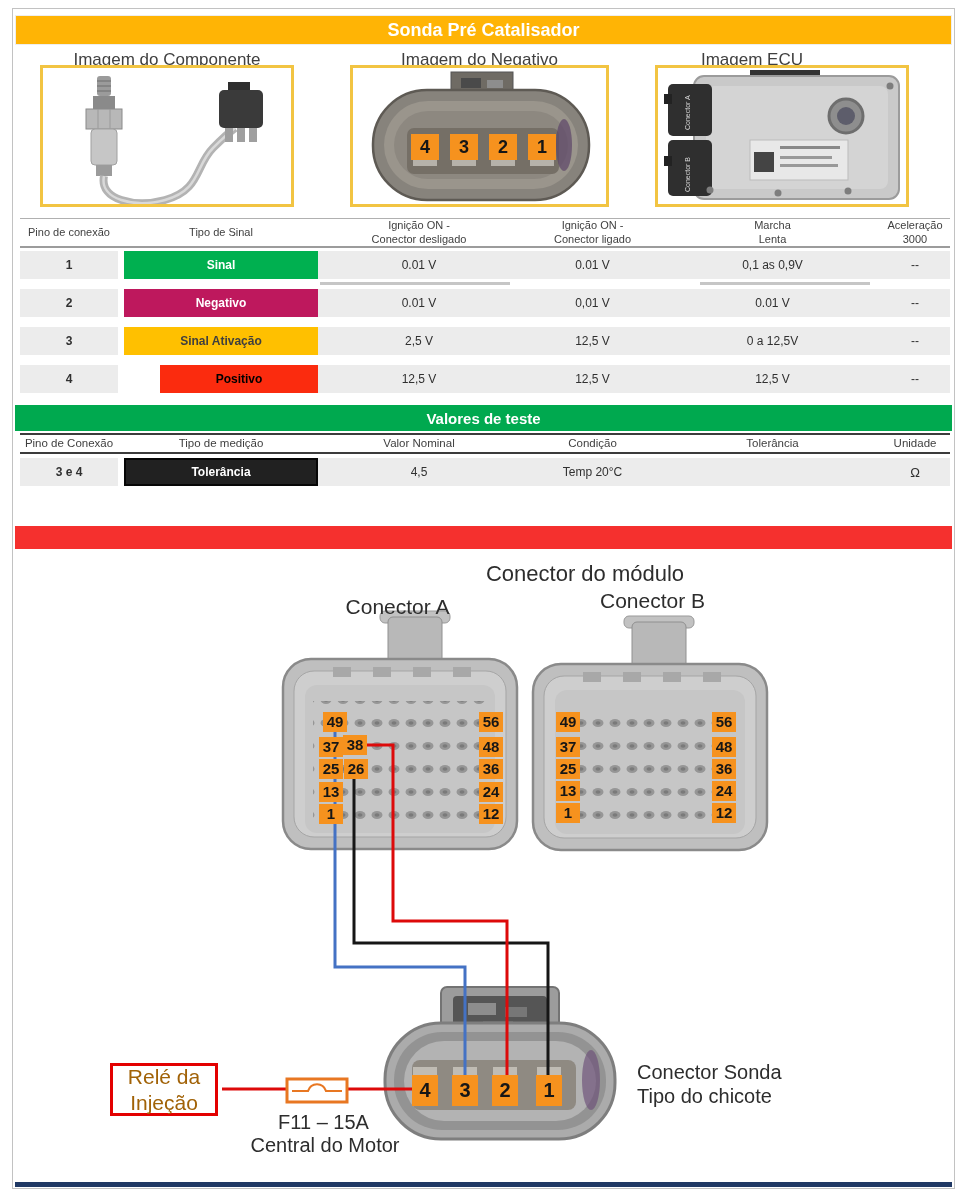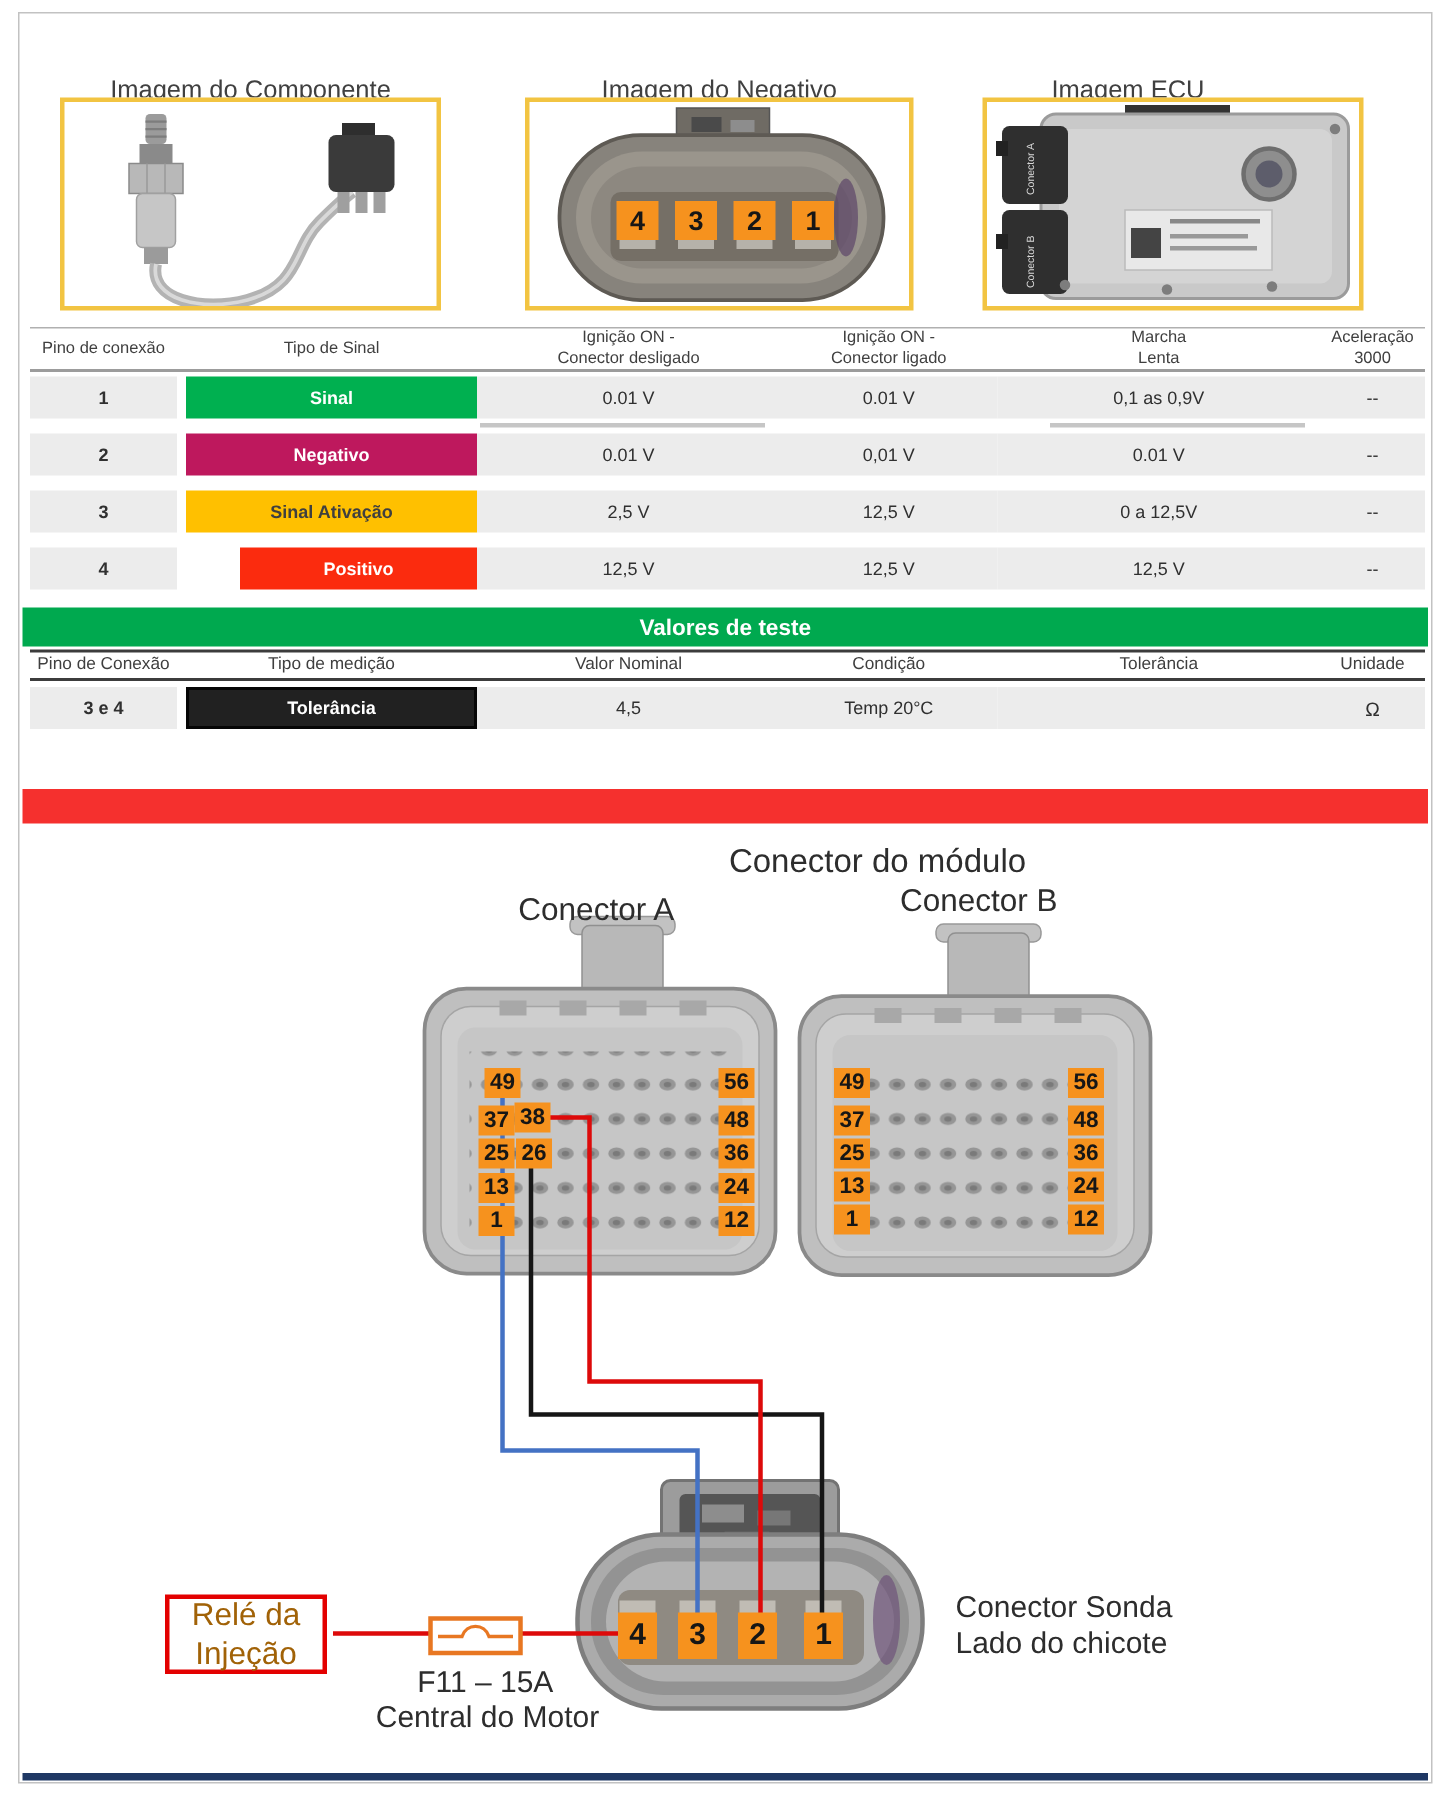--- a/index.html
+++ b/index.html
@@ -61,20 +61,23 @@
   .sondanote { left: 624px; top: 505px; width: 180px; font-size: 20px; white-space: pre-line; line-height: 1.2; }
   .bottombar { position: absolute; left: 2px; right: 2px; top: 1173px; height: 5px; background: #1F3864; }
   .ecu-vlabel { position: absolute; z-index: 2; color: #d8d8d8; font-size: 7px;
                 transform: rotate(-90deg); transform-origin: left top; white-space: nowrap; }
 </style>
 </head>
 <body>
 
 <div class="frame">
 
+  <div class="titlebar">
+    <span>Sonda Pré Catalisador</span>
+  </div>
 
   <div class="imglabel" style="left:27px;width:254px;">Imagem do Componente</div>
   <div class="imglabel" style="left:337px;width:259px;">Imagem do Negativo</div>
   <div class="imglabel" style="left:612px;width:254px;">Imagem ECU</div>
 
   <div class="imgbox" style="left:27px;width:254px;">
     <svg width="248" height="136" viewBox="0 0 248 136">
       <g>
         <rect x="54" y="8" width="14" height="20" rx="3" fill="#9b9b9b"></rect>
         <line x1="54" y1="13" x2="68" y2="13" stroke="#7d7d7d" stroke-width="1.5"></line>
@@ -190,21 +193,21 @@
       <div class="chip" style="background-color: rgb(255, 192, 0); color: rgb(63, 63, 63);">Sinal Ativação</div>
       <div class="cell">2,5 V</div>
       <div class="cell">12,5 V</div>
       <div class="cell">0 a 12,5V</div>
       <div class="cell">--</div>
     </div>
 
     <div class="trow grid" style="top:147px;">
       <div class="cell pin">4</div>
       <div class="spacer"></div>
-      <div class="chip" style="background-color: rgb(251, 43, 14); color: #ffffff; margin-left: 36px;">Positivo</div>
+      <div class="chip" style="background-color: rgb(251, 43, 14); color: #000000; margin-left: 36px;">Positivo</div>
       <div class="cell">12,5 V</div>
       <div class="cell">12,5 V</div>
       <div class="cell">12,5 V</div>
       <div class="cell">--</div>
     </div>
   </div>
 
   <div class="greenbar">
     <span>Valores de teste</span>
   </div>
@@ -335,17 +338,17 @@
     <div class="schip" style="left:439px;top:520px;">3</div>
     <div class="schip" style="left:479px;top:520px;">2</div>
     <div class="schip" style="left:523px;top:520px;">1</div>
 
     <div class="relaybox">
       <span>Relé da Injeção</span>
     </div>
     <div class="dtext fuselabel">F11 – 15A</div>
     <div class="dtext centralabel">Central do Motor</div>
     <div class="dtext sondanote">Conector Sonda
-Lado do chicote</div>
+Tipo do chicote</div>
   </div>
 
   <div class="bottombar"></div>
 </div>
 
 </body></html>

